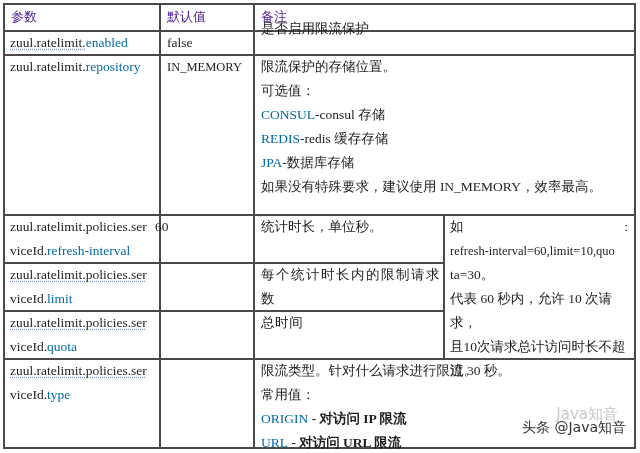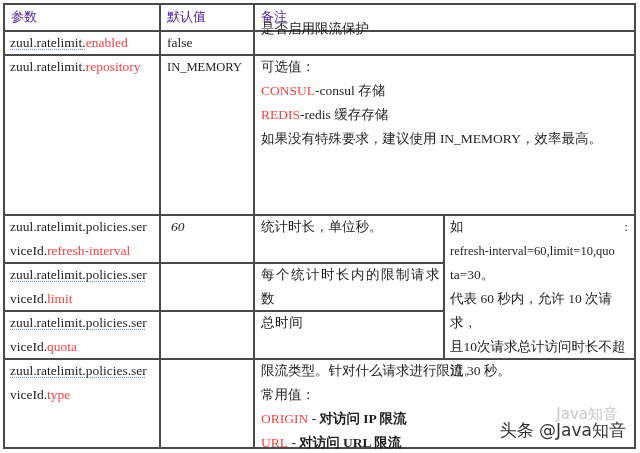--- a/index.html
+++ b/index.html
@@ -4,24 +4,24 @@
 <style>
   html, body { margin:0; padding:0; background:#ffffff; }
   body { width:640px; height:453px; position:relative; overflow:hidden;
          font-family:"Liberation Serif","DejaVu Serif",serif; color:#1e1e1e; }
   .tbl { position:absolute; left:3px; top:3px; width:633px; height:446px; }
   .hl, .vl { position:absolute; background:#4a4a4a; }
   .hl { height:2px; }
   .vl { width:2px; }
   .cell { position:absolute; font-size:13.5px; line-height:24px; }
   .hdr { font-size:13px; line-height:26px; color:#4c1d95; }
-  .red { color:#ef4444; }
+  .red { color:#0369a1; }
   .b { font-weight:bold; }
   .wm { position:absolute; right:14px; top:419px; font-family:"DejaVu Sans",sans-serif;
-        font-size:17px; color:#333; letter-spacing:0px; }
+        font-size:14px; color:#333; letter-spacing:0px; }
   .wm-faint { position:absolute; right:22px; top:405px; font-family:"DejaVu Sans",sans-serif;
         font-size:15px; color:#c8c8c8; }
   .ul { text-decoration: underline dotted #7a8fd0; text-underline-offset:2px; }
 </style>
 </head>
 <body>
 
 <div class="tbl">
 
   <div class="hl" style="left:0;top:0;width:633px;"></div>
@@ -47,31 +47,33 @@
     <span class="ul">zuul.ratelimit.</span><span class="red">enabled</span>
   </div>
   <div class="cell" style="left:164px;top:28px;">false</div>
   <div class="cell" style="left:258px;top:14px;">是否启用限流保护</div>
 
   <div class="cell" style="left:7px;top:52px;">
     <span>zuul.ratelimit.</span><span class="red">repository</span>
   </div>
   <div class="cell" style="left:164px;top:52px;font-size:12.5px;">IN_MEMORY</div>
   <div class="cell" style="left:258px;top:52px;width:372px;">
+    <div>限流保护的存储位置。</div>
     <div>可选值：</div>
     <div><span class="red">CONSUL</span><span>-consul 存储</span></div>
     <div><span class="red">REDIS</span><span>-redis 缓存存储</span></div>
+    <div><span class="red">JPA</span><span>-数据库存储</span></div>
     <div>如果没有特殊要求，建议使用 IN_MEMORY，效率最高。</div>
   </div>
 
   <div class="cell" style="left:7px;top:212px;">
     <div>zuul.ratelimit.policies.ser</div>
     <div><span>viceId.</span><span class="red">refresh-interval</span></div>
   </div>
-  <div class="cell" style="left:168px;top:212px;font-style:italic;">60</div>
+  <div class="cell" style="left:152px;top:212px;">60</div>
   <div class="cell" style="left:258px;top:212px;">统计时长，单位秒。</div>
 
   <div class="cell" style="left:7px;top:260px;">
     <div class="ul">zuul.ratelimit.policies.ser</div>
     <div><span>viceId.</span><span class="red">limit</span></div>
   </div>
   <div class="cell" style="left:164px;top:260px;"></div>
   <div class="cell" style="left:258px;top:260px;letter-spacing:1.5px;">
     <div>每个统计时长内的限制请求</div>
     <div>数</div>

